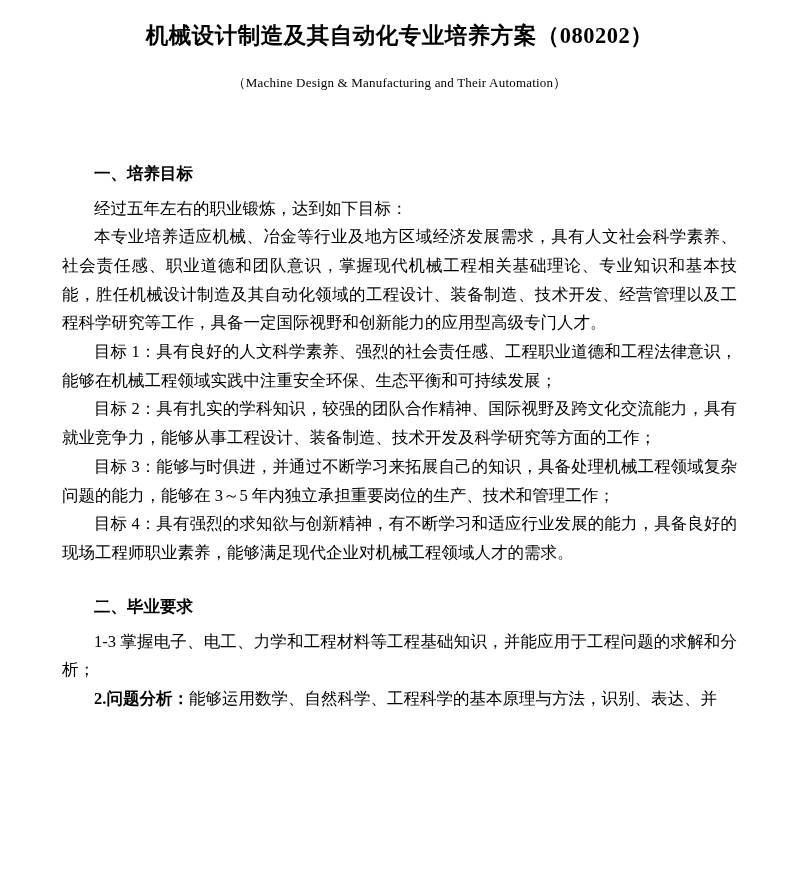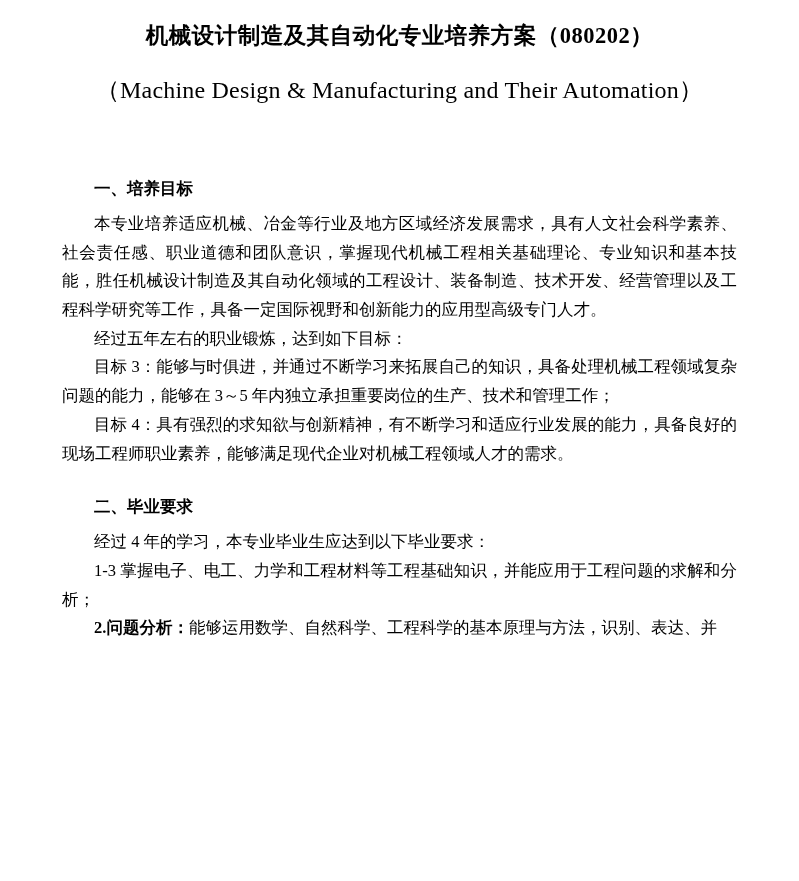--- a/index.html
+++ b/index.html
@@ -25,21 +25,21 @@
     text-align: center;
     font-size: 22.5px;
     font-weight: bold;
     letter-spacing: 0.5px;
     line-height: 1.4;
     margin: 6px 0 0 0;
     font-family: "Liberation Serif", "DejaVu Serif", serif;
   }
   .doc-subtitle {
     text-align: center;
-    font-size: 24px;
+    font-size: 13px;
     font-weight: normal;
     line-height: 1.4;
     margin: 22px 0 0 0;
     letter-spacing: 0.2px;
   }
   .spacer-after-subtitle {
     height: 52px;
   }
   .section-heading {
     font-size: 16.5px;
@@ -68,29 +68,30 @@
 
 <div class="page">
 
   <h1 class="doc-title">机械设计制造及其自动化专业培养方案（080202）</h1>
   <div class="doc-subtitle">（Machine Design &amp; Manufacturing and Their Automation）</div>
 
   <div class="spacer-after-subtitle"></div>
 
   <div class="section-heading">一、培养目标</div>
 
+  <p class="body-text">经过五年左右的职业锻炼，达到如下目标：</p>
   <p class="body-text">本专业培养适应机械、冶金等行业及地方区域经济发展需求，具有人文社会科学素养、社会责任感、职业道德和团队意识，掌握现代机械工程相关基础理论、专业知识和基本技能，胜任机械设计制造及其自动化领域的工程设计、装备制造、技术开发、经营管理以及工程科学研究等工作，具备一定国际视野和创新能力的应用型高级专门人才。</p>
-  <p class="body-text">经过五年左右的职业锻炼，达到如下目标：</p>
+  <p class="body-text">目标 1：具有良好的人文科学素养、强烈的社会责任感、工程职业道德和工程法律意识，能够在机械工程领域实践中注重安全环保、生态平衡和可持续发展；</p>
+  <p class="body-text">目标 2：具有扎实的学科知识，较强的团队合作精神、国际视野及跨文化交流能力，具有就业竞争力，能够从事工程设计、装备制造、技术开发及科学研究等方面的工作；</p>
   <p class="body-text">目标 3：能够与时俱进，并通过不断学习来拓展自己的知识，具备处理机械工程领域复杂问题的能力，能够在 3～5 年内独立承担重要岗位的生产、技术和管理工作；</p>
   <p class="body-text">目标 4：具有强烈的求知欲与创新精神，有不断学习和适应行业发展的能力，具备良好的现场工程师职业素养，能够满足现代企业对机械工程领域人才的需求。</p>
 
   <div class="block-gap"></div>
 
   <div class="section-heading">二、毕业要求</div>
 
-  <p class="body-text">经过 4 年的学习，本专业毕业生应达到以下毕业要求：</p>
 
 
   <p class="body-text">1-3 掌握电子、电工、力学和工程材料等工程基础知识，并能应用于工程问题的求解和分析；</p>
 
   <p class="body-text"><span class="bold-lead">2.问题分析：</span><span>能够运用数学、自然科学、工程科学的基本原理与方法，识别、表达、并</span></p>
 
 </div>
 
 </body></html>

